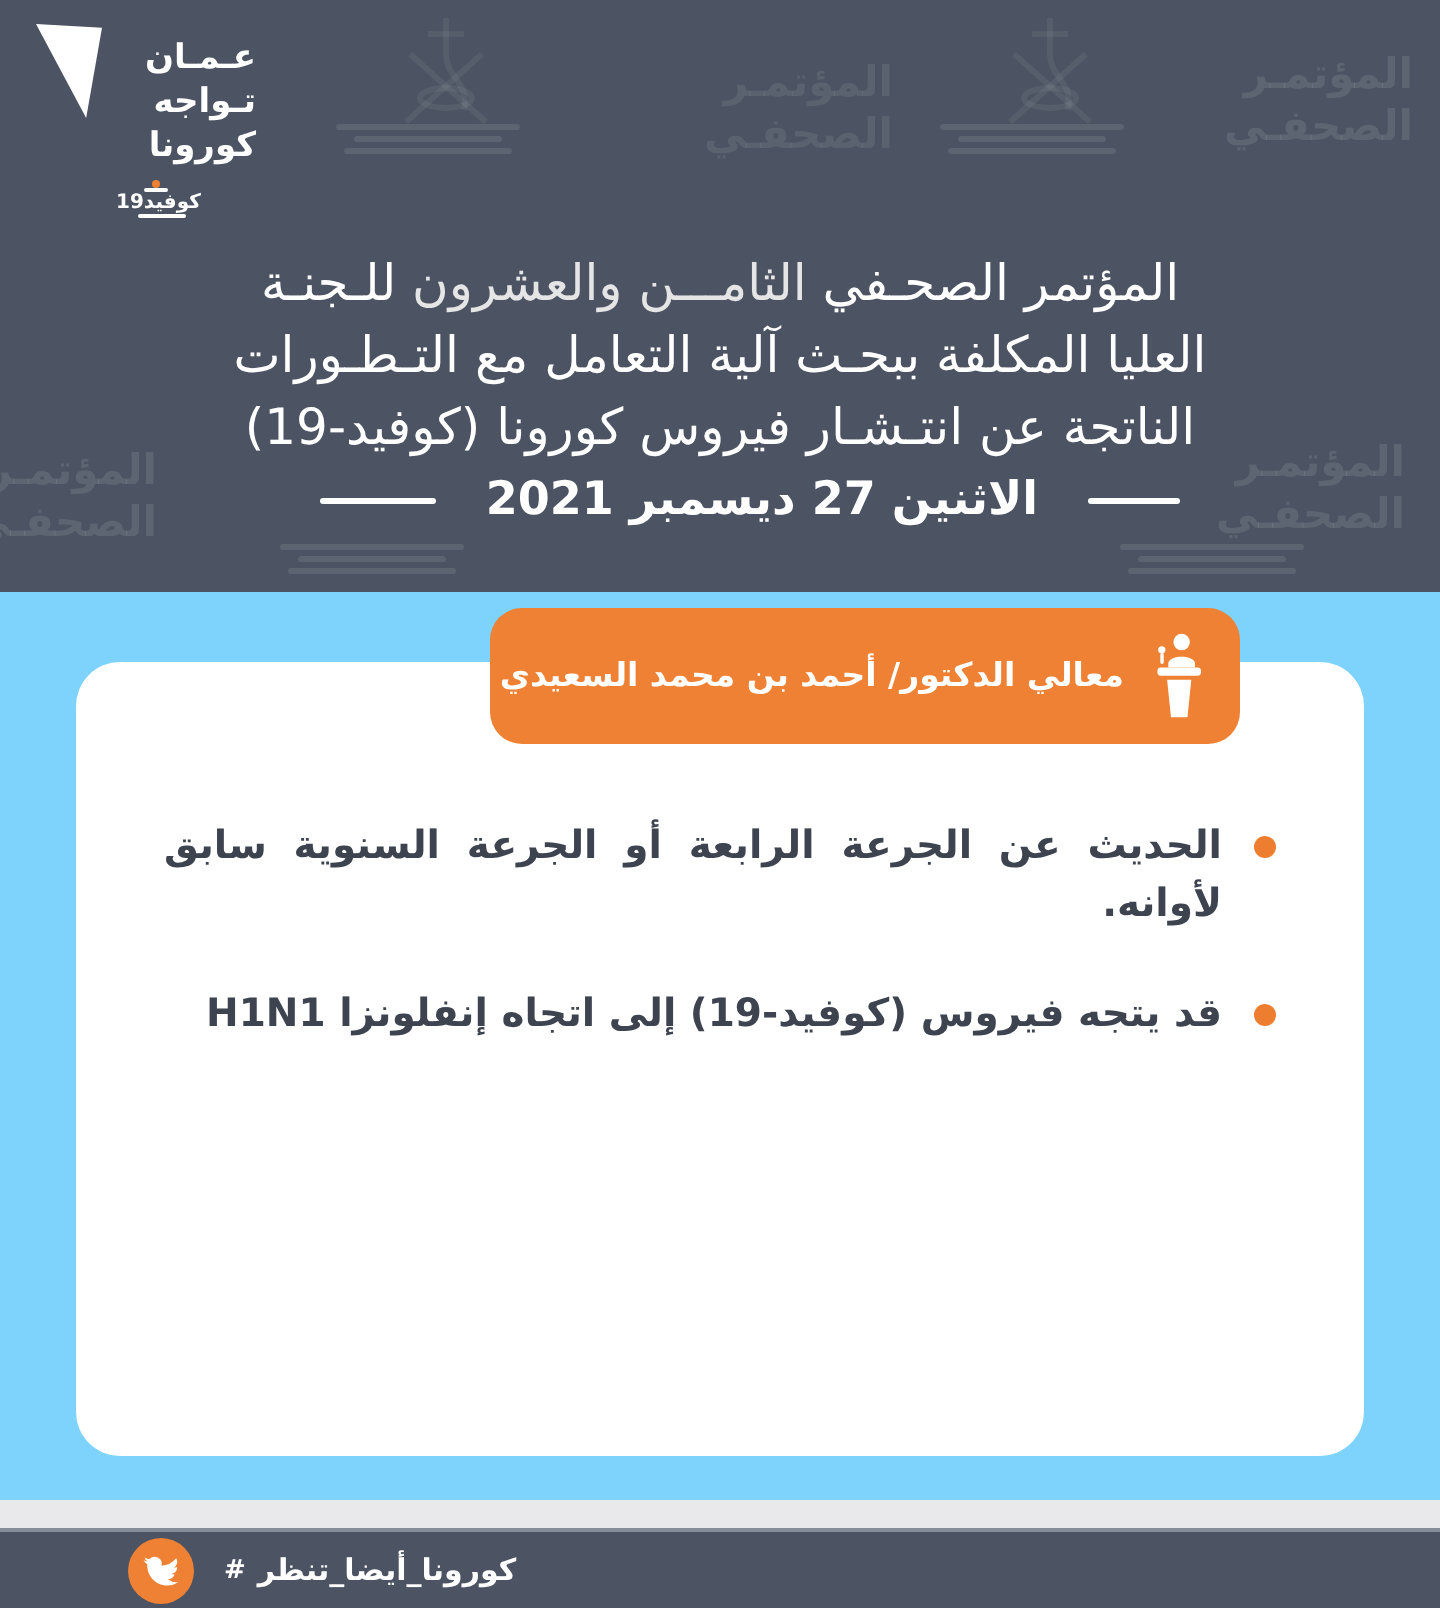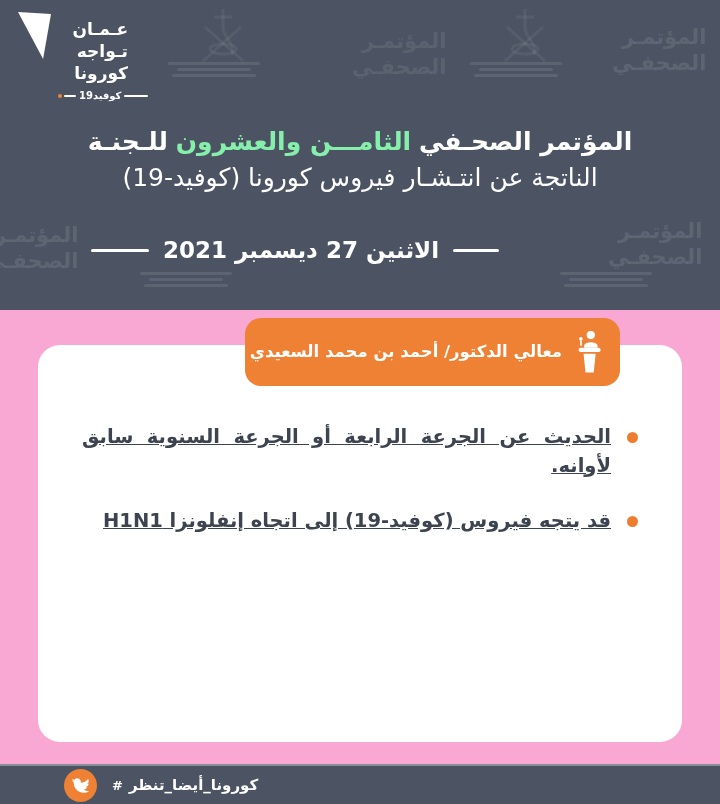--- a/index.html
+++ b/index.html
@@ -29,50 +29,50 @@
 
   
   .logo{position:absolute;left:18px;top:10px;width:120px;}
   .logo-triangle{
     position:absolute;left:0;top:2px;width:33px;height:47px;background:#ffffff;
     clip-path:polygon(0 0,100% 4%,76% 100%);
   }
   .logo-text{position:absolute;left:52px;top:8px;width:58px;text-align:right;direction:rtl;}
   .logo-text .ll{color:#ffffff;font-weight:bold;font-size:17px;line-height:22px;white-space:nowrap;}
   .logo-sub{
-    position:absolute;left:40px;top:80px;display:flex;align-items:center;direction:ltr;
+    position:absolute;left:40px;top:80px;display:flex;align-items:center;direction:ltr;flex-direction:column;
   }
   .logo-sub .dot{width:4px;height:4px;border-radius:50%;background:#ee8133;margin-right:2px;}
   .logo-sub .ln{height:2px;background:#ffffff;border-radius:2px;}
   .logo-sub .ln.a{width:12px;margin-right:3px;}
   .logo-sub .ln.b{width:24px;margin-left:3px;}
   .logo-sub .txt{color:#ffffff;font-size:10px;font-weight:bold;direction:rtl;white-space:nowrap;}
 
   
   .title-block{
     position:absolute;left:0;top:124px;width:720px;text-align:center;direction:rtl;
     color:#ffffff;
   }
   .title-line{font-size:25px;line-height:36px;white-space:nowrap;}
-  .t-bold{font-weight:bold;}
+  .t-bold{font-weight:normal;}
   .t-normal{font-weight:normal;}
-  .t-orange{color:#86efac;font-weight:bold;}
+  .t-orange{color:#e5e5e5;font-weight:normal;}
   .date-row{
     position:absolute;left:0;top:232px;width:590px;height:36px;
-    display:flex;align-items:center;justify-content:center;gap:14px;direction:rtl;
+    display:flex;align-items:center;gap:25px;direction:rtl;
   }
   .date-row .dash{height:3px;border-radius:2px;background:#ffffff;}
   .date-row .dash.r{width:46px;}
   .date-row .dash.l{width:58px;}
   .date-text{color:#ffffff;font-weight:bold;font-size:23px;white-space:nowrap;}
 
   
   .body-area{
-    position:absolute;left:0;top:310px;width:720px;height:454px;
-    background:#f9a8d4;
+    position:absolute;left:0;top:296px;width:720px;height:454px;
+    background:#7dd3fc;
   }
   .card{
     position:absolute;left:38px;top:35px;width:644px;height:397px;
     background:#ffffff;border-radius:22px;
   }
   .speaker-badge{
     position:absolute;left:245px;top:8px;width:375px;height:68px;
     background:#ee8133;border-radius:16px;
     display:flex;flex-direction:row-reverse;align-items:center;
     padding:0 14px;box-sizing:border-box;gap:10px;
@@ -83,21 +83,21 @@
   .badge-role{font-size:15px;line-height:20px;white-space:nowrap;}
 
   .bullets{
     position:absolute;left:38px;top:113px;width:644px;
     box-sizing:border-box;padding:0 44px;
     direction:rtl;list-style:none;margin:0;
   }
   .bullets li{
     position:relative;padding-right:27px;margin-bottom:27px;
     color:#3d4450;font-weight:bold;font-size:19.5px;line-height:28.5px;
-    text-align:justify;text-align-last:right;text-decoration:underline;
+    text-align:justify;text-align-last:right;
   }
   .bullets li::before{
     content:"";position:absolute;right:0;top:9px;width:11px;height:11px;
     border-radius:50%;background:#ed7d2f;
   }
 
   
   .footer{
     position:absolute;left:0;top:764px;width:720px;height:40px;
     background:#4c5463;border-top:2px solid rgba(160,166,176,0.7);
@@ -199,20 +199,25 @@
     </div>
   </div>
 
   <div class="title-block">
     <div class="title-line">
       <span class="t-bold">المؤتمر الصحـفي</span>
       <span> </span>
       <span class="t-orange">الثامـــن والعشرون</span>
       <span> </span>
       <span class="t-bold">للـجنـة</span>
+    </div>
+    <div class="title-line">
+      <span class="t-bold">العليا</span>
+      <span> </span>
+      <span class="t-normal">المكلفة ببحـث آلية التعامل مع التـطـورات</span>
     </div>
     <div class="title-line t-normal">الناتجة عن انتـشـار فيروس كورونا (كوفيد-19)</div>
   </div>
 
   <div class="date-row">
     <span class="dash r"></span>
     <span class="date-text">الاثنين 27 ديسمبر 2021</span>
     <span class="dash l"></span>
   </div>
 </div>

